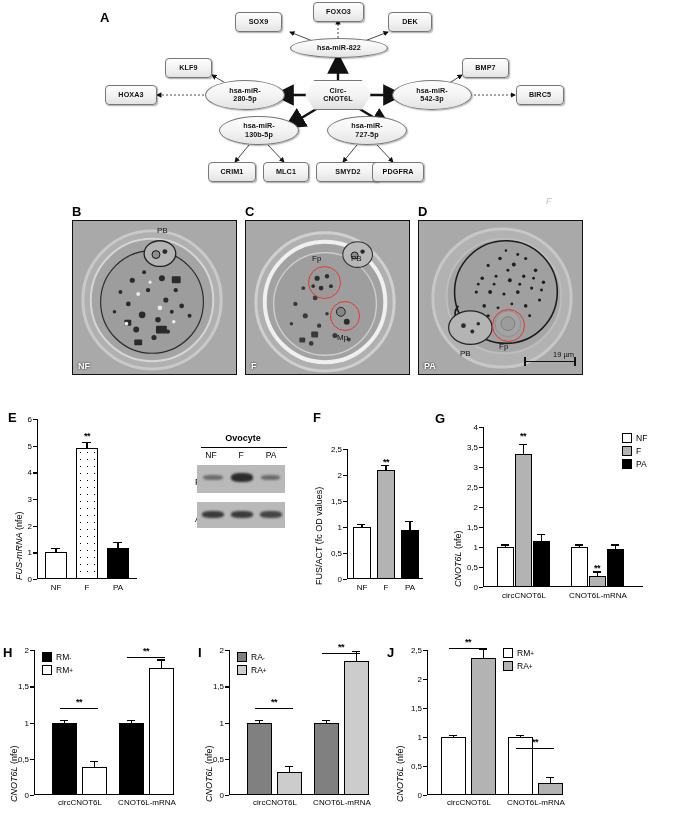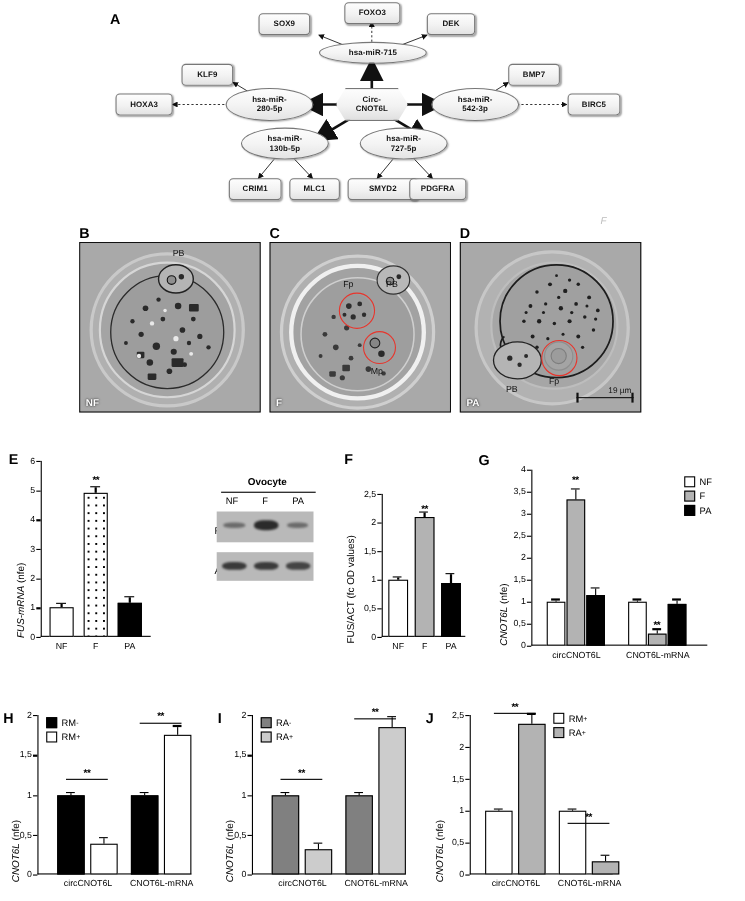--- a/index.html
+++ b/index.html
@@ -163,21 +163,21 @@
     <line x1="357" y1="145" x2="343" y2="162" stroke="#333" stroke-width="0.9" marker-end="url(#ah)"></line>
     <line x1="377" y1="145" x2="393" y2="162" stroke="#333" stroke-width="0.9" marker-end="url(#ah)"></line>
   </svg>
 
   <div class="node circnode" style="left:305px; top:80px; width:66px; height:30px; flex-direction:column;">
     <span>Circ-</span>
     <span>CNOT6L</span>
   </div>
 
   <div class="node mir" style="left:290px; top:38px; width:98px; height:20px;">
-    <span>hsa-miR-715</span>
+    <span>hsa-miR-822</span>
   </div>
   <div class="node mir" style="left:205px; top:80px; width:80px; height:30px; flex-direction:column;">
     <span>hsa-miR-</span>
     <span>280-5p</span>
   </div>
   <div class="node mir" style="left:392px; top:80px; width:80px; height:30px; flex-direction:column;">
     <span>hsa-miR-</span>
     <span>542-3p</span>
   </div>
   <div class="node mir" style="left:219px; top:116px; width:80px; height:29px; flex-direction:column;">

